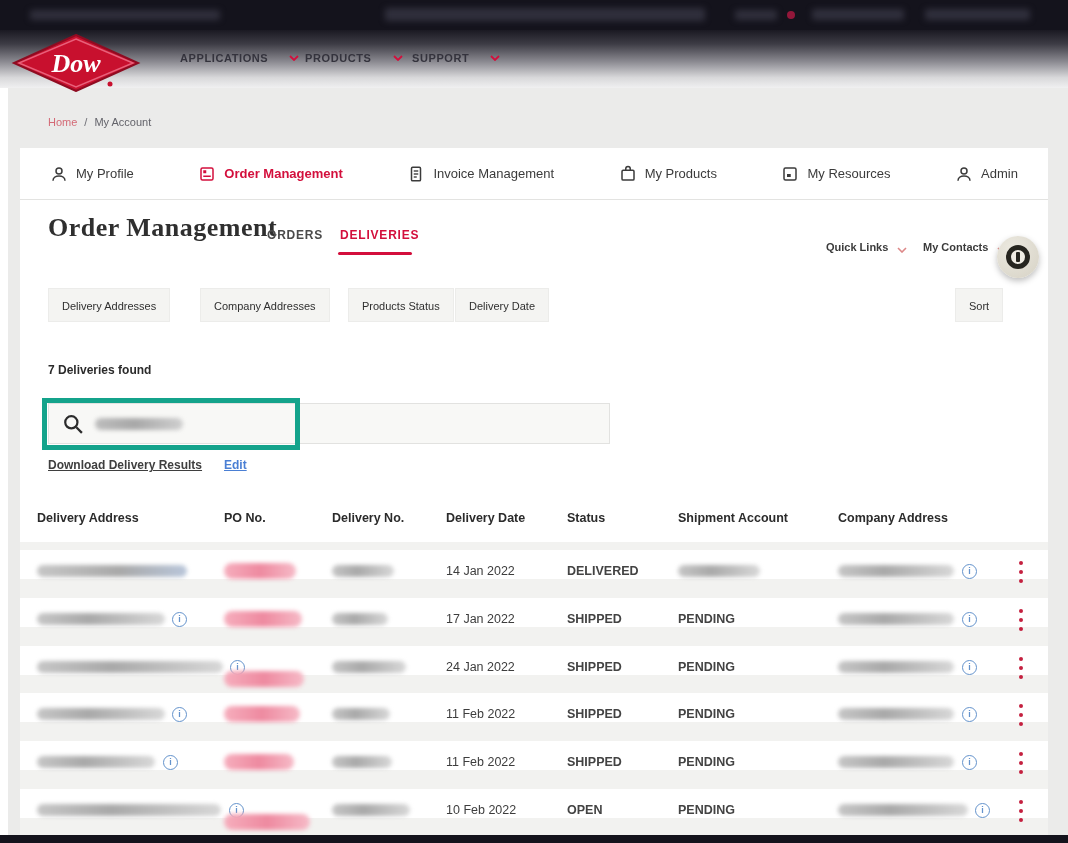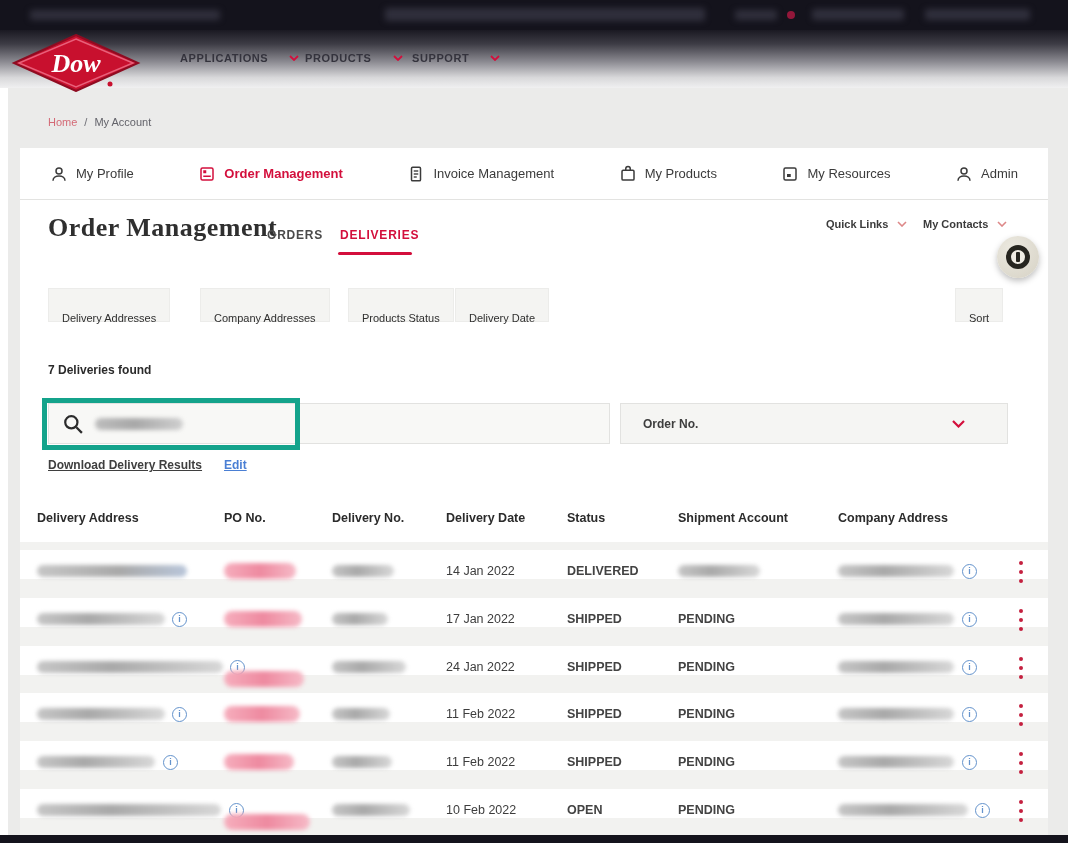--- a/index.html
+++ b/index.html
@@ -39,25 +39,25 @@
   .acct-tab svg { display:block; }
 
   
   .content-card { position:absolute; left:20px; top:200px; width:1028px; height:635px; background:#fff; }
   .page-title { position:absolute; left:28px; top:13px; font-family:"Liberation Serif", serif;
     font-size:26px; font-weight:bold; color:#2f2f2f; letter-spacing:.5px; }
   .sub-tab { position:absolute; top:28px; font-size:12px; font-weight:bold; letter-spacing:.8px; cursor:pointer; }
   .sub-tab.orders { left:247px; color:#4a4a4a; }
   .sub-tab.deliveries { left:320px; color:#d30f3c; }
   .sub-tab-underline { position:absolute; left:318px; top:52px; width:74px; height:3px; background:#d30f3c; border-radius:2px; }
-  .top-link { position:absolute; top:18px; font-size:11px; font-weight:bold; color:#3b3b3b;
-    display:inline-flex; align-items:center; gap:9px; cursor:pointer; }
+  .top-link { position:absolute; top:41px; font-size:11px; font-weight:bold; color:#3b3b3b;
+    display:inline-flex; align-items:flex-end; gap:9px; cursor:pointer; }
 
   .filter-btn { position:absolute; top:88px; height:34px; line-height:26px; background:#f4f4f2;
-    border:1px solid #ececea; font-size:11px; color:#2f2f2f; padding:16px 13px; cursor:pointer; }
+    border:1px solid #ececea; font-size:11px; color:#2f2f2f; padding:4px 13px; cursor:pointer; }
   .results { position:absolute; left:28px; top:163px; font-size:12px; font-weight:bold; color:#2b2b2b; }
 
   .search-input { position:absolute; left:28px; top:203px; width:562px; height:41px; background:#f8f8f6;
     border:1px solid #e2e2e0; display:flex; align-items:center; padding:0 14px; gap:12px; }
   .query-blur { width:88px; height:12px; border-radius:6px;
     background:linear-gradient(90deg,#bdbdbd,#a8a8a8 45%,#cfcfcf); filter:blur(2px); }
   .order-select { position:absolute; left:600px; top:203px; width:388px; height:41px; background:#f5f5f3;
     border:1px solid #e2e2e0; display:flex; align-items:center; padding:0 22px; cursor:pointer;
     font-size:12px; font-weight:bold; color:#3d3d3d; }
   .order-select .chev { position:absolute; right:42px; top:16px; }
@@ -224,26 +224,20 @@
 
     <div class="results">7 Deliveries found</div>
 
     <div class="search-input">
       <svg width="20" height="20" viewBox="0 0 18 18">
         <circle cx="7.5" cy="7.5" r="5.5" fill="none" stroke="#2b2b2b" stroke-width="2"></circle>
         <line x1="12" y1="12" x2="17" y2="17" stroke="#2b2b2b" stroke-width="2"></line>
       </svg>
       <div class="query-blur"></div>
     </div>
-    <div class="order-select">
-      <span>Order No.</span>
-      <svg class="chev chev-svg" width="13" height="8" viewBox="0 0 13 8">
-          <path d="M1 1 L6.5 6.5 L12 1" fill="none" stroke="#d30f3c" stroke-width="2.2"></path>
-        </svg>
-    </div>
     <div class="green-box"></div>
 
     <div class="dl-link">Download Delivery Results</div>
     <div class="edit-link">Edit</div>
 
     <div class="th" style="left:17px;">Delivery Address</div>
     <div class="th" style="left:204px;">PO No.</div>
     <div class="th" style="left:312px;">Delivery No.</div>
     <div class="th" style="left:426px;">Delivery Date</div>
     <div class="th" style="left:547px;">Status</div>

